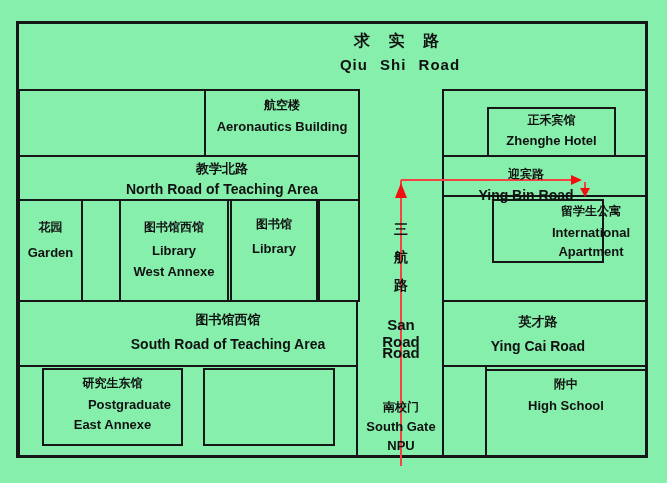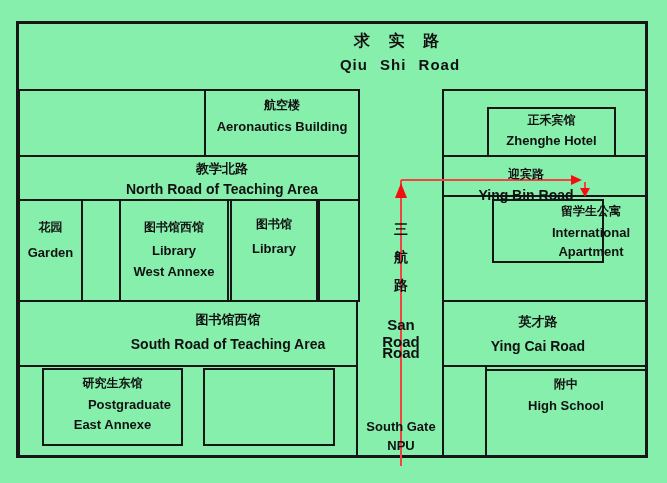--- a/index.html
+++ b/index.html
@@ -90,20 +90,21 @@
   </div>
 
   <div class="box" style="left:203px;top:368px;width:132px;height:78px;"></div>
 
   <div class="corridor-item" style="top:221px;font-size:14px;">三</div>
   <div class="corridor-item" style="top:249px;font-size:14px;">航</div>
   <div class="corridor-item" style="top:277px;font-size:14px;">路</div>
   <div class="corridor-item" style="top:316px;font-size:15px;">San</div>
   <div class="corridor-item" style="top:333px;font-size:15px;">Road</div>
   <div class="corridor-item" style="top:344px;font-size:15px;">Road</div>
+  <div class="corridor-item" style="top:399px;font-size:12px;">南校门</div>
   <div class="corridor-item" style="top:419px;font-size:13px;">South Gate</div>
   <div class="corridor-item" style="top:438px;font-size:13px;">NPU</div>
 
   <div class="box" style="left:442px;top:89px;width:206px;height:369px;"></div>
 
   <div class="box" style="left:487px;top:107px;width:129px;height:50px;"></div>
   <div class="txt stack" style="left:487px;top:112px;width:129px;">
     <span class="zh">正禾宾馆</span>
     <span class="en" style="margin-top:4px;">Zhenghe Hotel</span>
   </div>

